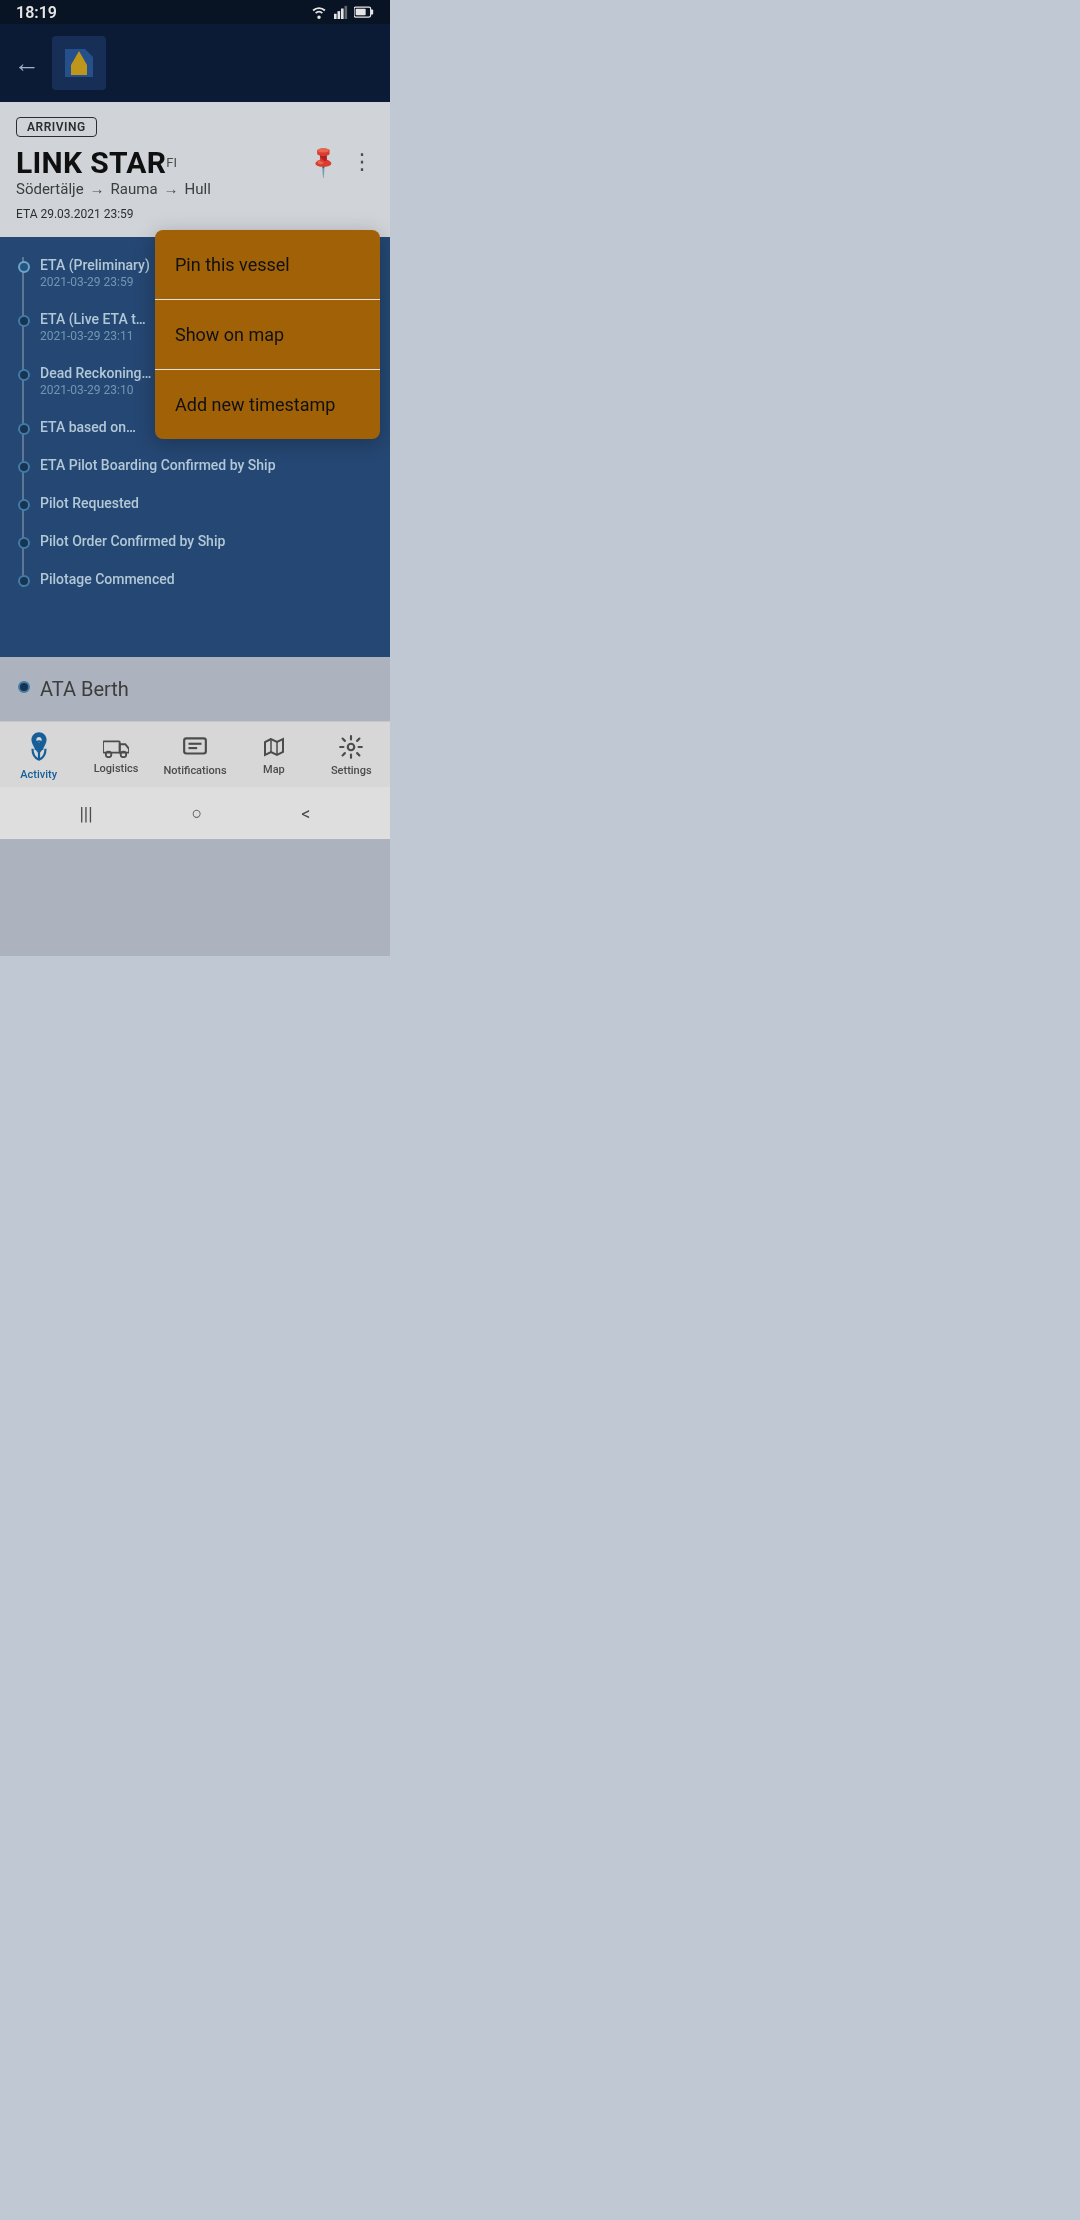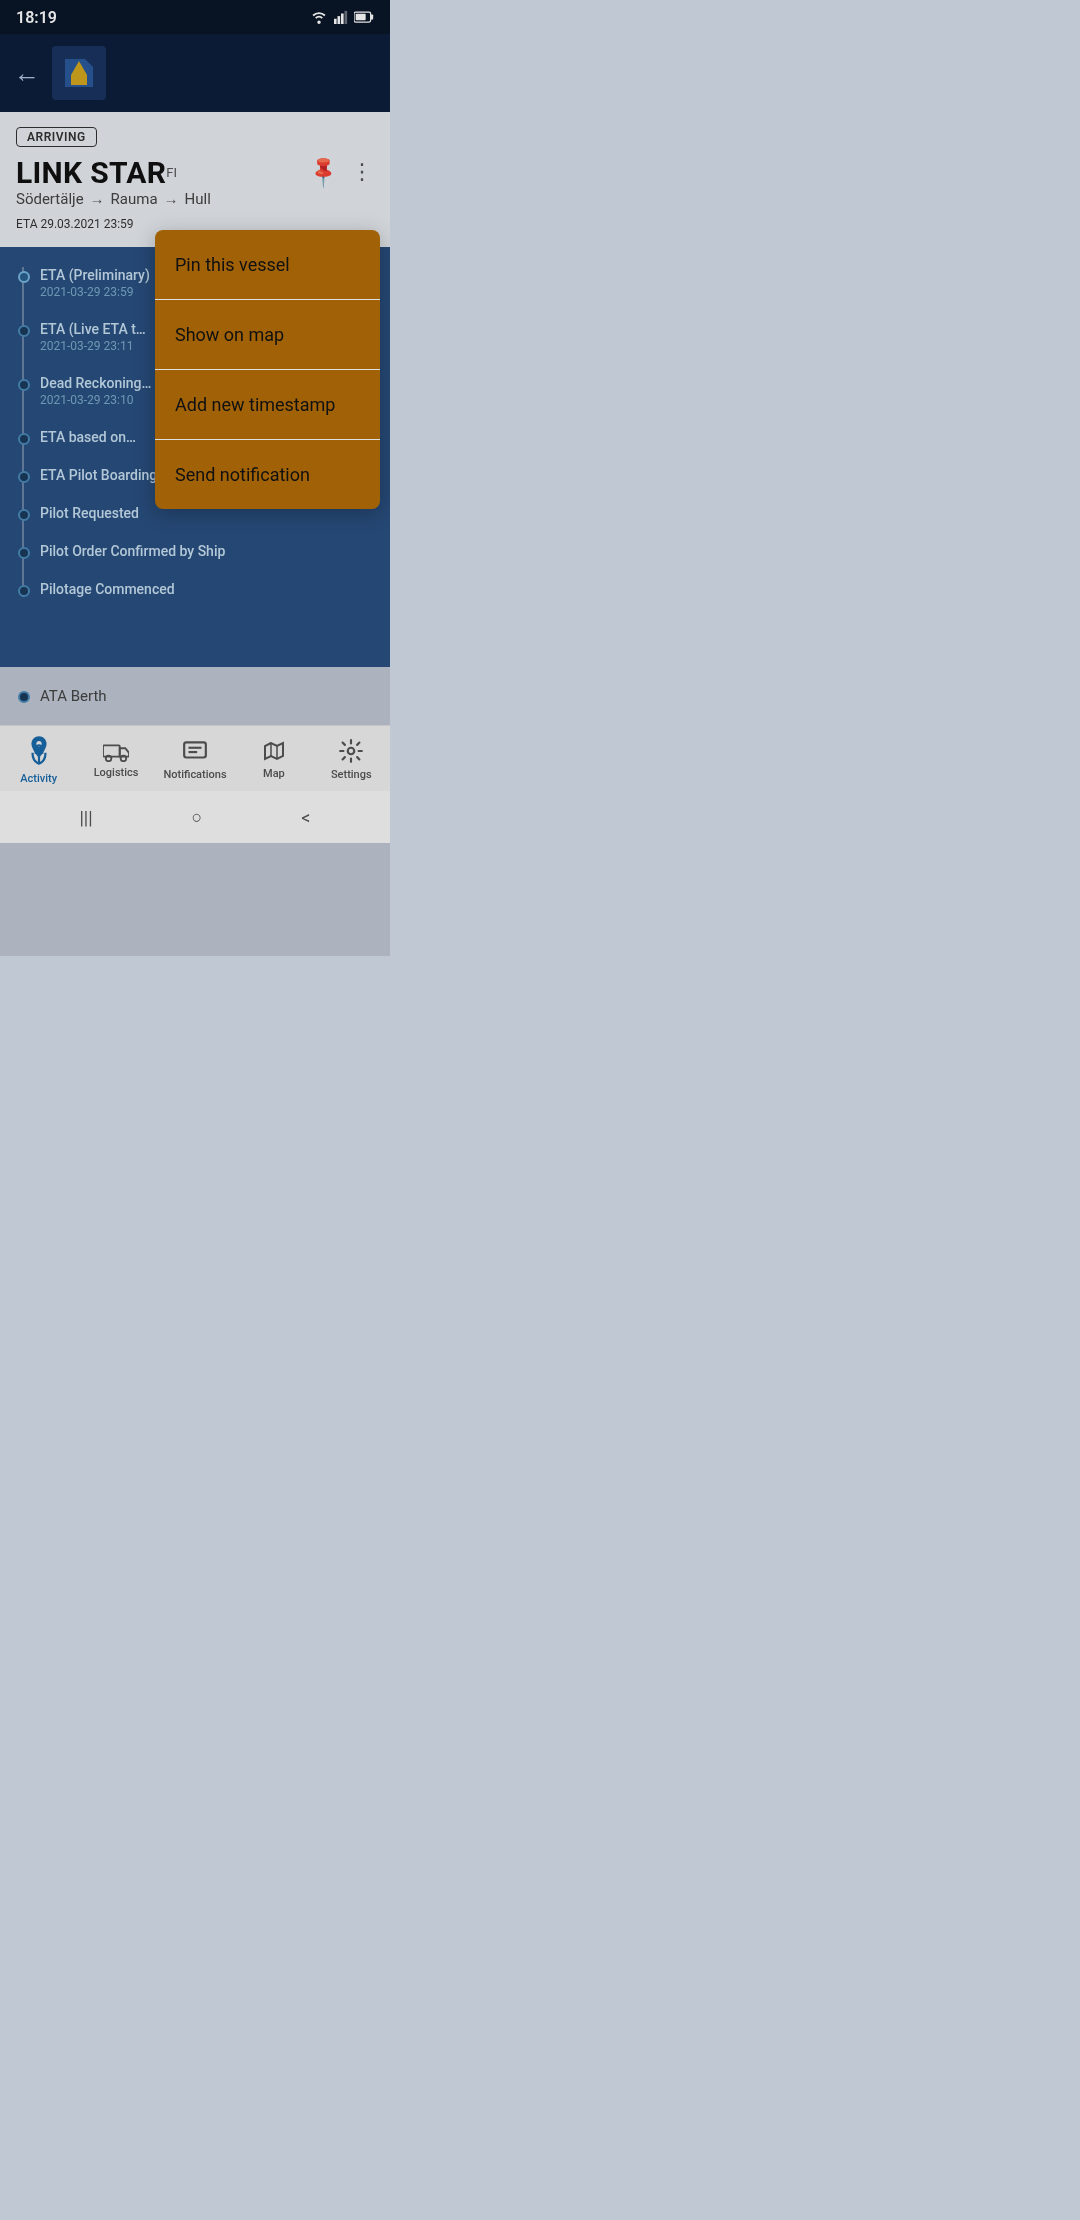--- a/index.html
+++ b/index.html
@@ -15,21 +15,21 @@
     }
 
     
     .status-bar {
       background: #0a1628;
       color: white;
       display: flex;
       justify-content: space-between;
       align-items: center;
       padding: 8px 16px;
-      height: 34px;
+      height: 24px;
     }
     .status-time {
       font-size: 16px;
       font-weight: 600;
       color: white;
     }
     .status-icons {
       display: flex;
       align-items: center;
       gap: 6px;
@@ -200,21 +200,21 @@
 
     
     .gray-section {
       background: #c0c8d4;
       padding: 16px 16px;
     }
     .gray-timeline-item {
       position: relative;
       padding-left: 24px;
       color: #444;
-      font-size: 15px;
+      font-size: 20px;
       padding-top: 4px;
       padding-bottom: 4px;
     }
     .gray-timeline-dot {
       position: absolute;
       left: 2px;
       top: 8px;
       width: 12px;
       height: 12px;
       background: #1a3a5c;
@@ -405,21 +405,20 @@
     <span>ATA Berth</span>
   </div>
 </div>
 
 <div class="overlay"></div>
 
 <div class="context-menu">
   <div class="menu-item">Pin this vessel</div>
   <div class="menu-item">Show on map</div>
   <div class="menu-item">Add new timestamp</div>
-  <div class="menu-item">Send notification</div>
 </div>
 
 <div class="bottom-nav">
   <div class="nav-item">
     <div>
       <svg width="26" height="26" viewBox="0 0 24 24" fill="#1a6aab">
         <path d="M12 2C8.13 2 5 5.13 5 9c0 5.25 7 13 7 13s7-7.75 7-13c0-3.87-3.13-7-7-7zm0 9.5c-1.38 0-2.5-1.12-2.5-2.5s1.12-2.5 2.5-2.5 2.5 1.12 2.5 2.5-1.12 2.5-2.5 2.5z"></path>
 
       </svg>
     </div>

